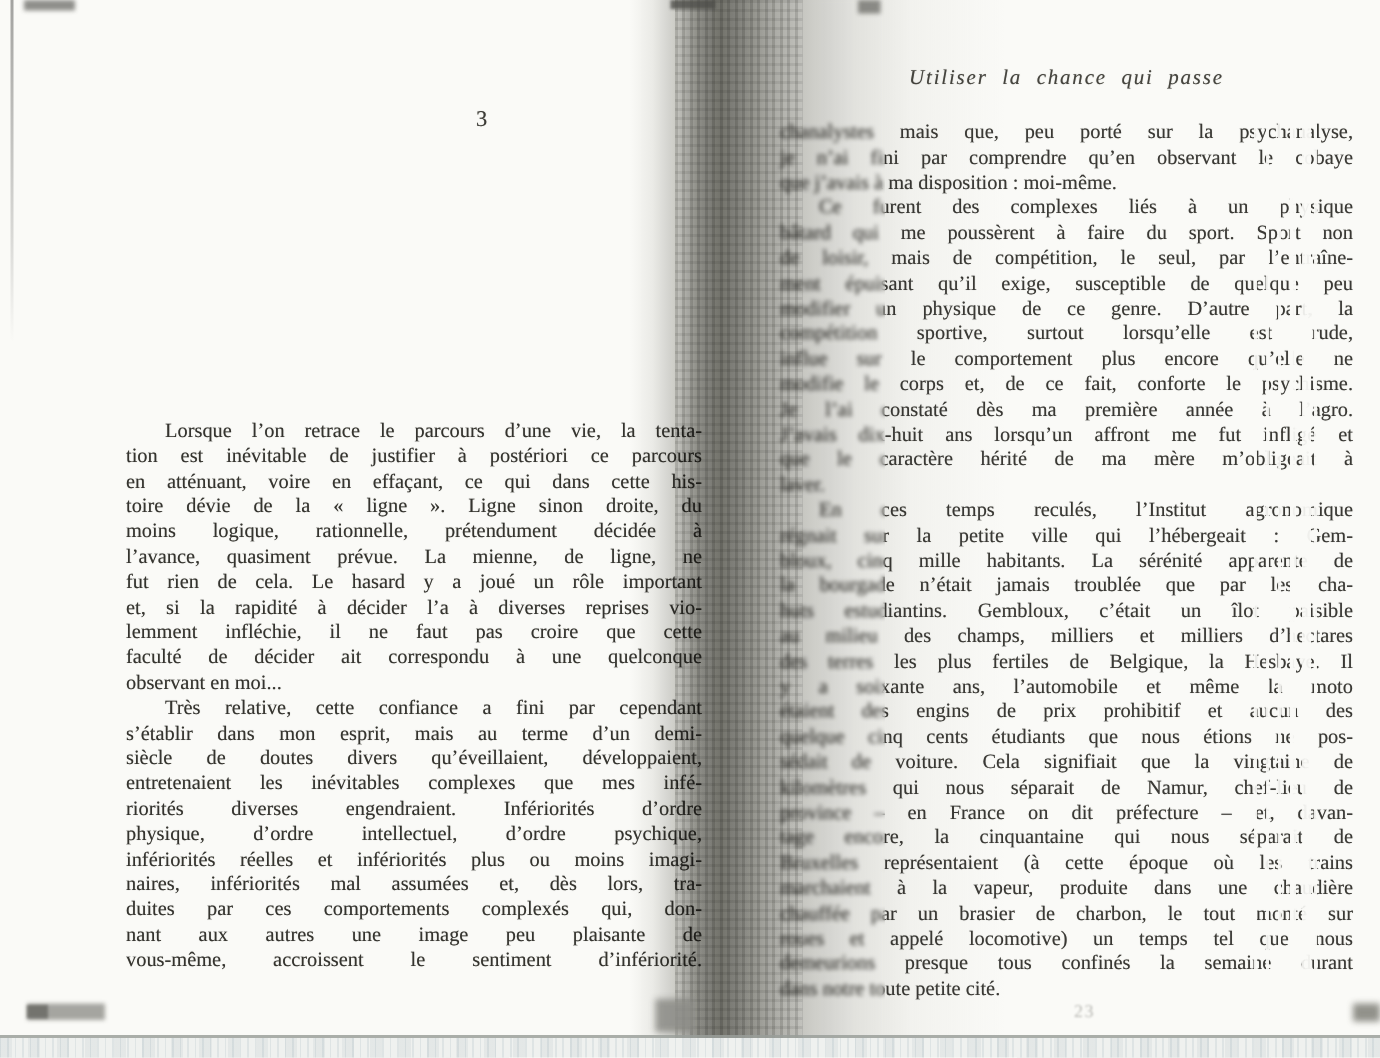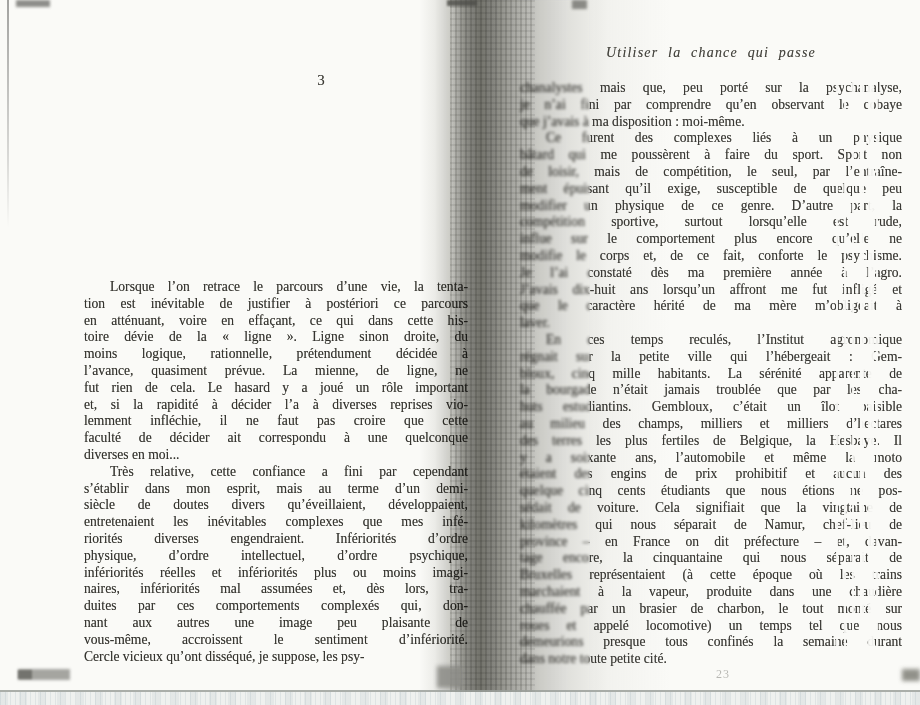--- a/index.html
+++ b/index.html
@@ -114,35 +114,34 @@
         <div class="tline indent">Lorsque l’on retrace le parcours d’une vie, la tenta-</div>
         <div class="tline">tion est inévitable de justifier à postériori ce parcours</div>
         <div class="tline">en atténuant, voire en effaçant, ce qui dans cette his-</div>
         <div class="tline">toire dévie de la « ligne ». Ligne sinon droite, du</div>
         <div class="tline">moins logique, rationnelle, prétendument décidée à</div>
         <div class="tline">l’avance, quasiment prévue. La mienne, de ligne, ne</div>
         <div class="tline">fut rien de cela. Le hasard y a joué un rôle important</div>
         <div class="tline">et, si la rapidité à décider l’a à diverses reprises vio-</div>
         <div class="tline">lemment infléchie, il ne faut pas croire que cette</div>
         <div class="tline">faculté de décider ait correspondu à une quelconque</div>
-        <div class="tline plast">diverses en moi...</div>
+        <div class="tline plast">observant en moi...</div>
       </div>
       <div class="para">
         <div class="tline indent">Très relative, cette confiance a fini par cependant</div>
         <div class="tline">s’établir dans mon esprit, mais au terme d’un demi-</div>
         <div class="tline">siècle de doutes divers qu’éveillaient, développaient,</div>
         <div class="tline">entretenaient les inévitables complexes que mes infé-</div>
         <div class="tline">riorités diverses engendraient. Infériorités d’ordre</div>
         <div class="tline">physique, d’ordre intellectuel, d’ordre psychique,</div>
         <div class="tline">infériorités réelles et infériorités plus ou moins imagi-</div>
         <div class="tline">naires, infériorités mal assumées et, dès lors, tra-</div>
         <div class="tline">duites par ces comportements complexés qui, don-</div>
         <div class="tline">nant aux autres une image peu plaisante de</div>
         <div class="tline">vous-même, accroissent le sentiment d’infériorité.</div>
-        <div class="tline plast">Cercle vicieux qu’ont disséqué, je suppose, les psy-</div>
       </div>
     </div>
   <div class="folio folio-left">22</div>
 
   <div class="running-header">Utiliser la chance qui passe</div>
   <div class="page-text right-col">
       <div class="para">
         <div class="tline">chanalystes mais que, peu porté sur la psychanalyse,</div>
         <div class="tline">je n’ai fini par comprendre qu’en observant le cobaye</div>
         <div class="tline plast">que j’avais à ma disposition : moi-même.</div>

